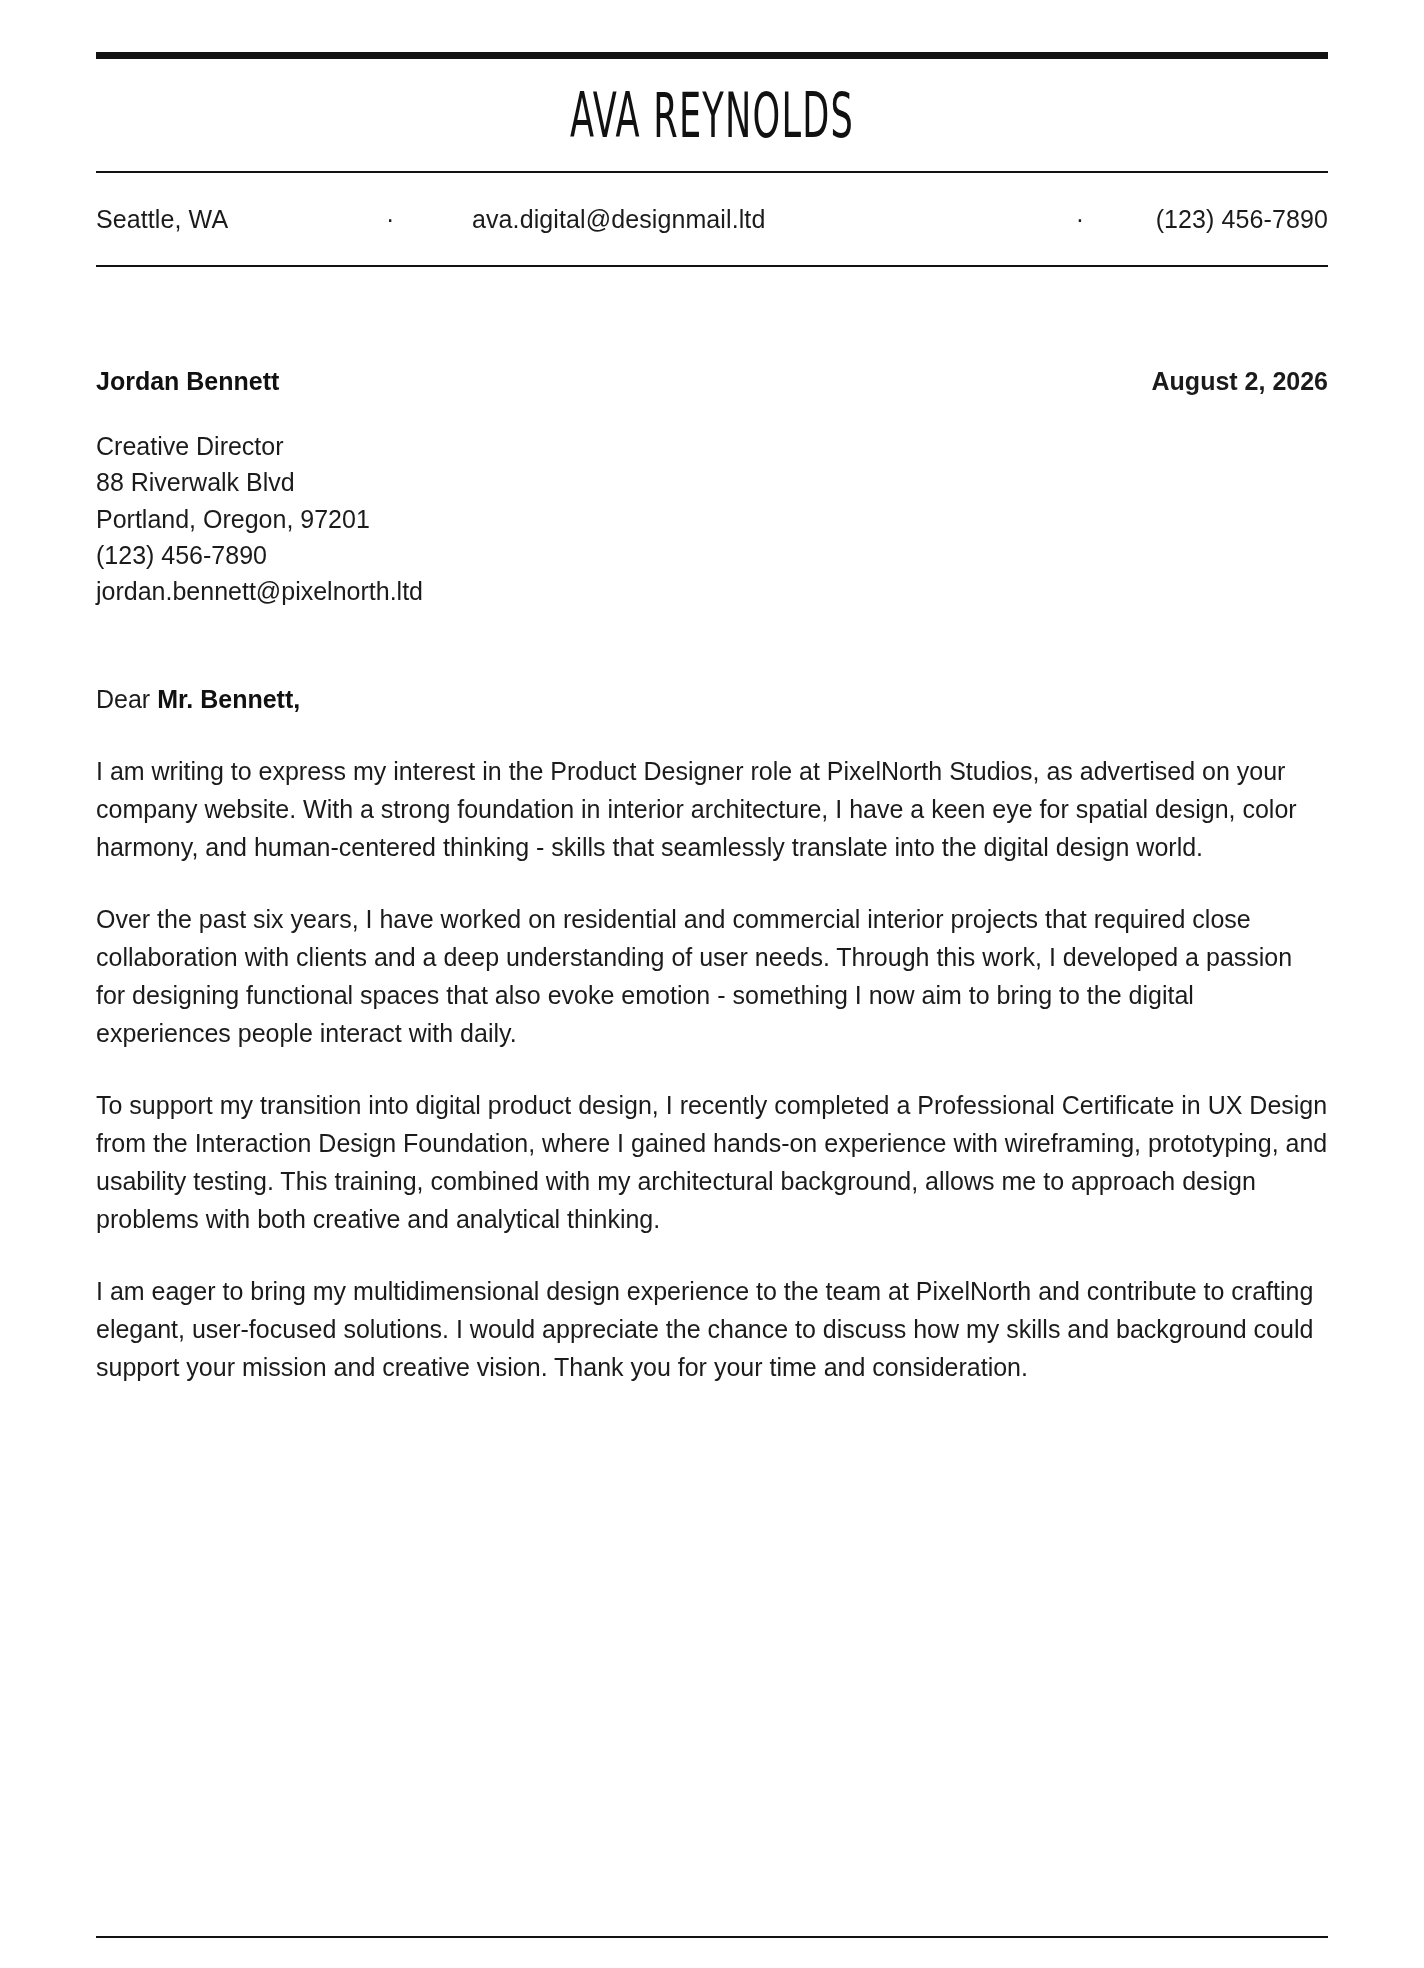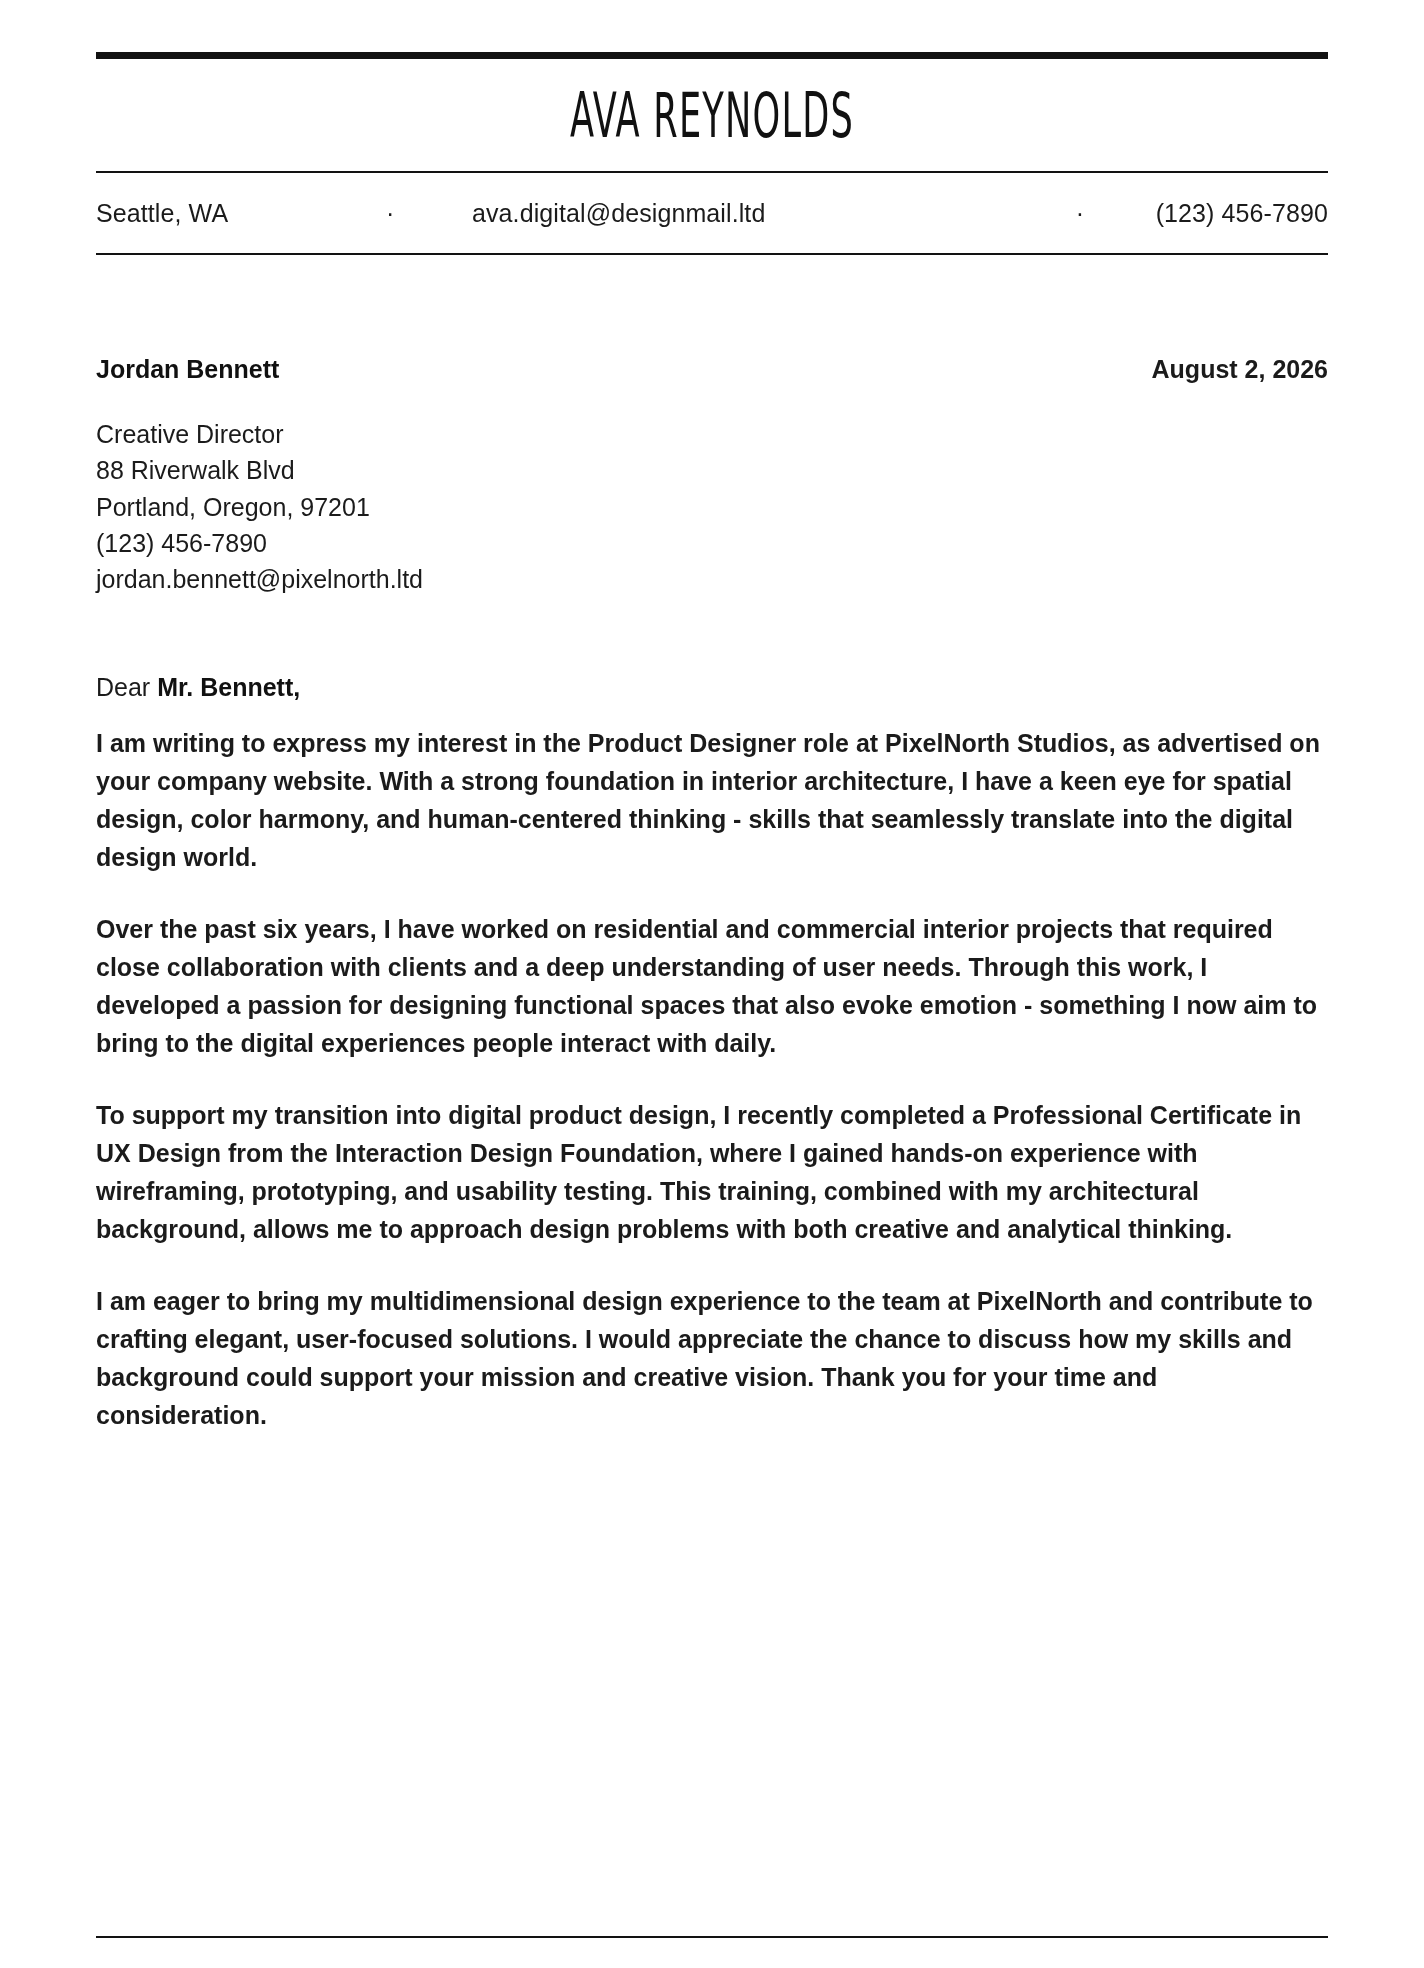--- a/index.html
+++ b/index.html
@@ -46,21 +46,21 @@
     letter-spacing: 2px;
     transform: scaleX(0.62);
     transform-origin: center center;
     white-space: nowrap;
     color: #111111;
     line-height: 1;
   }
   .contact-band {
     display: flex;
     align-items: center;
-    height: 80px;
+    height: 92px;
     font-size: 25px;
     color: #1b1b1b;
     letter-spacing: 0.1px;
   }
   .contact-item { white-space: nowrap; }
   .c-loc  { width: 290px; }
   .c-sep1 { width: 86px; text-align: left; }
   .c-mail { flex: 1 1 auto; }
   .c-sep2 { width: 80px; text-align: left; }
   .c-phone { text-align: right; }
@@ -97,21 +97,21 @@
   .addr-line { white-space: nowrap; }
 
   
   .salutation {
     margin-top: 76px;
     font-size: 25px;
     color: #1b1b1b;
   }
   .salutation b { font-weight: 700; color: #111111; }
 
-  .body-copy { margin-top: 22px; font-weight: bold; }
+  .body-copy { margin-top: 38px; }
   .para {
     font-size: 25px;
     line-height: 1.52;
     color: #1b1b1b;
     margin: 0 0 34px 0;
     text-align: left;
   }
 
   
   .closing { margin-top: 52px; font-size: 25px; line-height: 1.42; }

